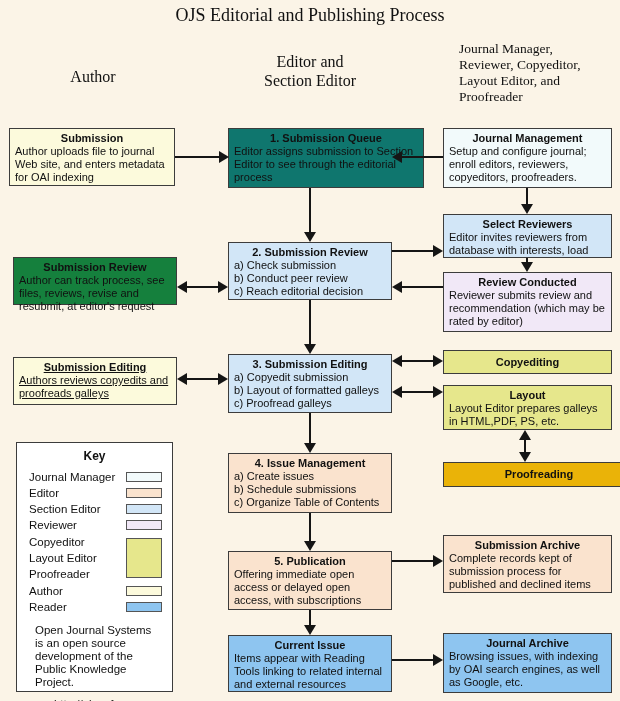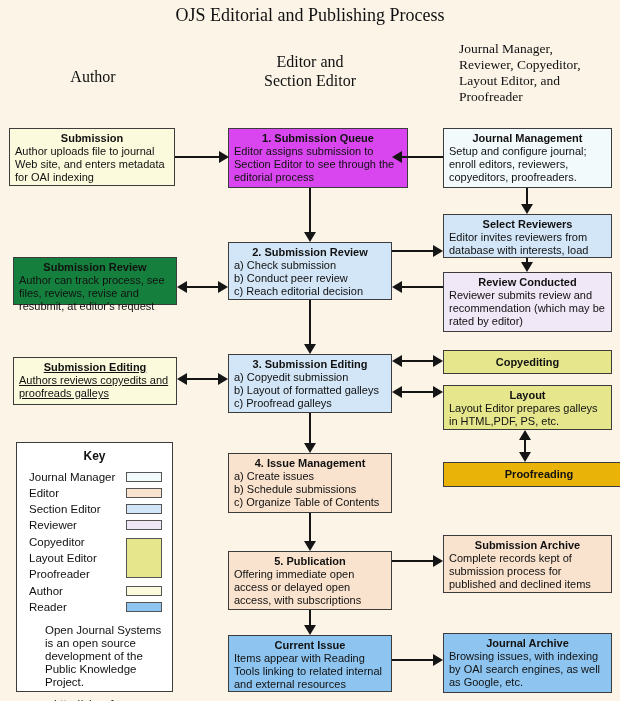--- a/index.html
+++ b/index.html
@@ -37,42 +37,42 @@
     position:absolute; left:16px; top:442px; width:157px; height:250px;
     box-sizing:border-box; border:1.5px solid #3c3c3c; background:#ffffff;
     font-size:11.5px; line-height:13px;
   }
   .key-title { font-weight:bold; text-align:center; margin:7px 0 6px 0; font-size:12px; }
   .key-row { display:flex; justify-content:space-between; align-items:center; height:16px; padding:0 10px 0 12px; }
   .swatch { width:36px; height:10px; border:1.5px solid #555; box-sizing:border-box; flex:none; }
   .key-group { display:flex; justify-content:space-between; align-items:center; padding:0 10px 0 12px; height:50px; }
   .key-group-labels span { display:block; height:16px; line-height:16px; }
   .swatch.tall { height:40px; }
-  .key-note { margin:9px 10px 0 28px; }
+  .key-note { margin:9px 10px 0 18px; }
   .key-url { text-align:center; margin-top:9px; }
 </style>
 </head>
 <body>
 
 <div id="stage">
 
   <div class="hdr" id="main-title">OJS Editorial and Publishing Process</div>
   <div class="hdr" id="col-author">Author</div>
   <div class="hdr" id="col-editor">Editor and
 Section Editor</div>
   <div class="hdr" id="col-right">Journal Manager,
 Reviewer, Copyeditor,
 Layout Editor, and
 Proofreader</div>
 
   <div class="box" style="left: 9px; top: 128px; width: 166px; height: 58px; background: rgb(252, 250, 220);">
     <div class="box-title">Submission</div>
     <div class="box-body">Author uploads file to journal Web site, and enters metadata for OAI indexing</div>
   </div>
-  <div class="box" style="left: 228px; top: 128px; width: 180px; height: 60px; background: #d946ef;">
+  <div class="box" style="left: 228px; top: 128px; width: 196px; height: 60px; background: #0f766e;">
     <div class="box-title">1. Submission Queue</div>
     <div class="box-body">Editor assigns submission to Section Editor to see through the editorial process</div>
   </div>
   <div class="box" style="left: 443px; top: 128px; width: 169px; height: 60px; background: rgb(242, 250, 251);">
     <div class="box-title">Journal Management</div>
     <div class="box-body">Setup and configure journal; enroll editors, reviewers, copyeditors, proofreaders.</div>
   </div>
 
   <div class="box" style="left: 443px; top: 214px; width: 169px; height: 44px; background: rgb(210, 230, 247);">
     <div class="box-title">Select Reviewers</div>

